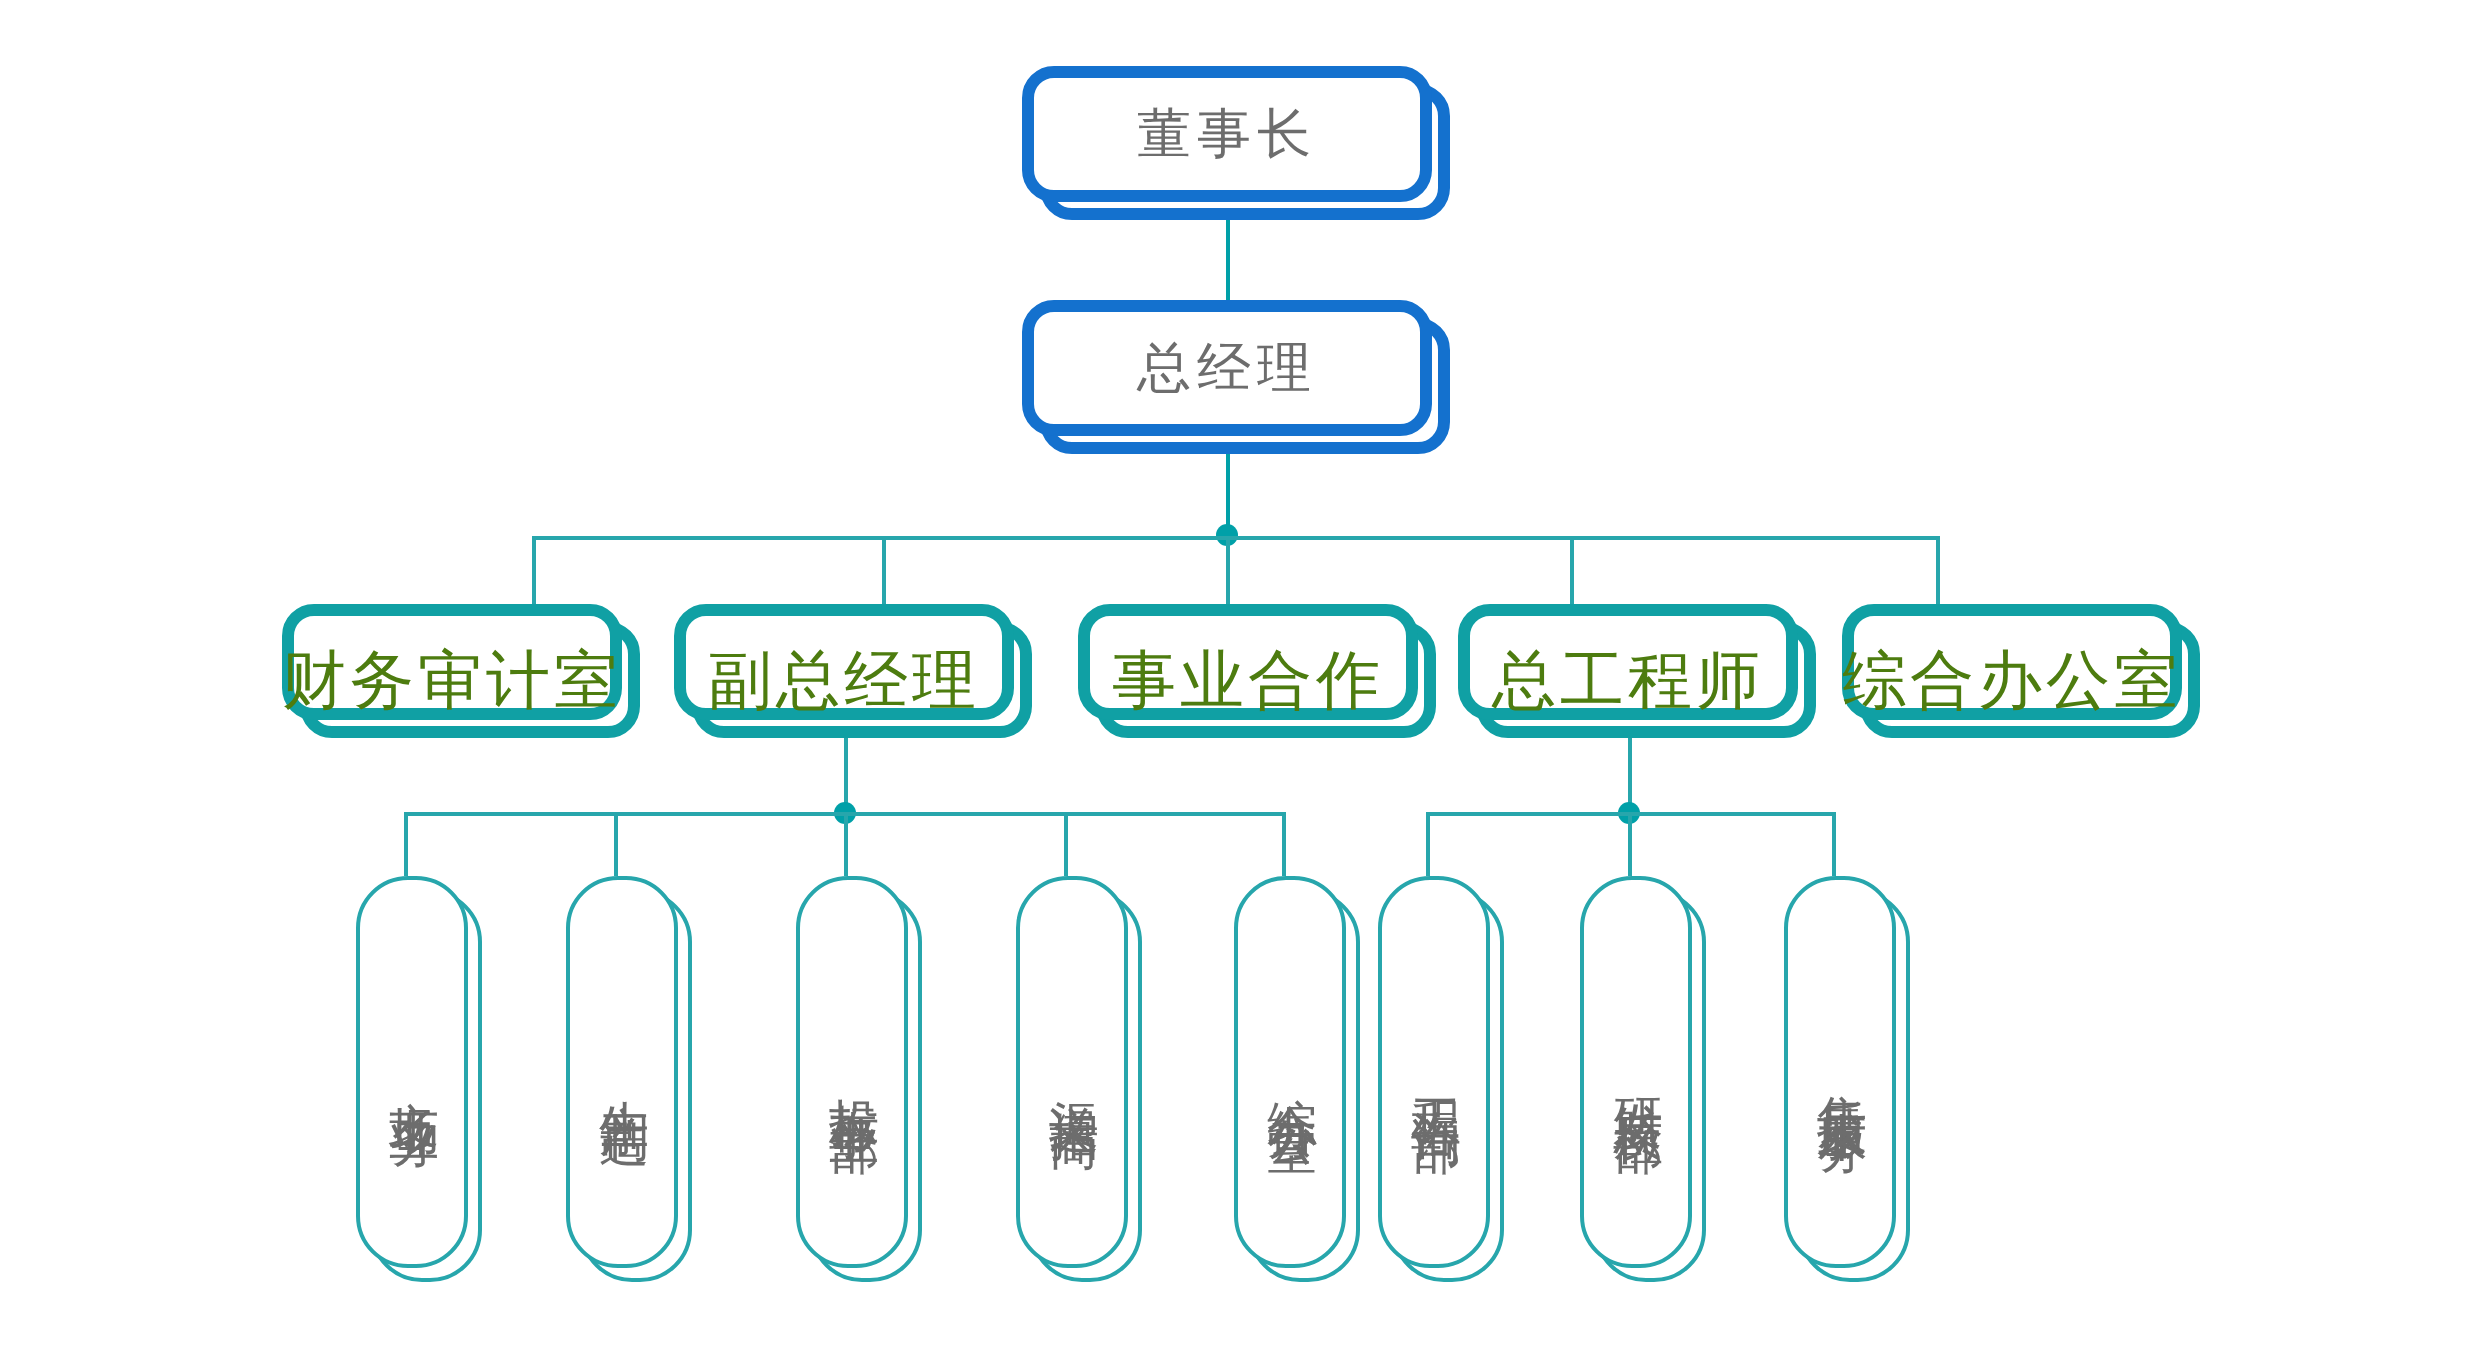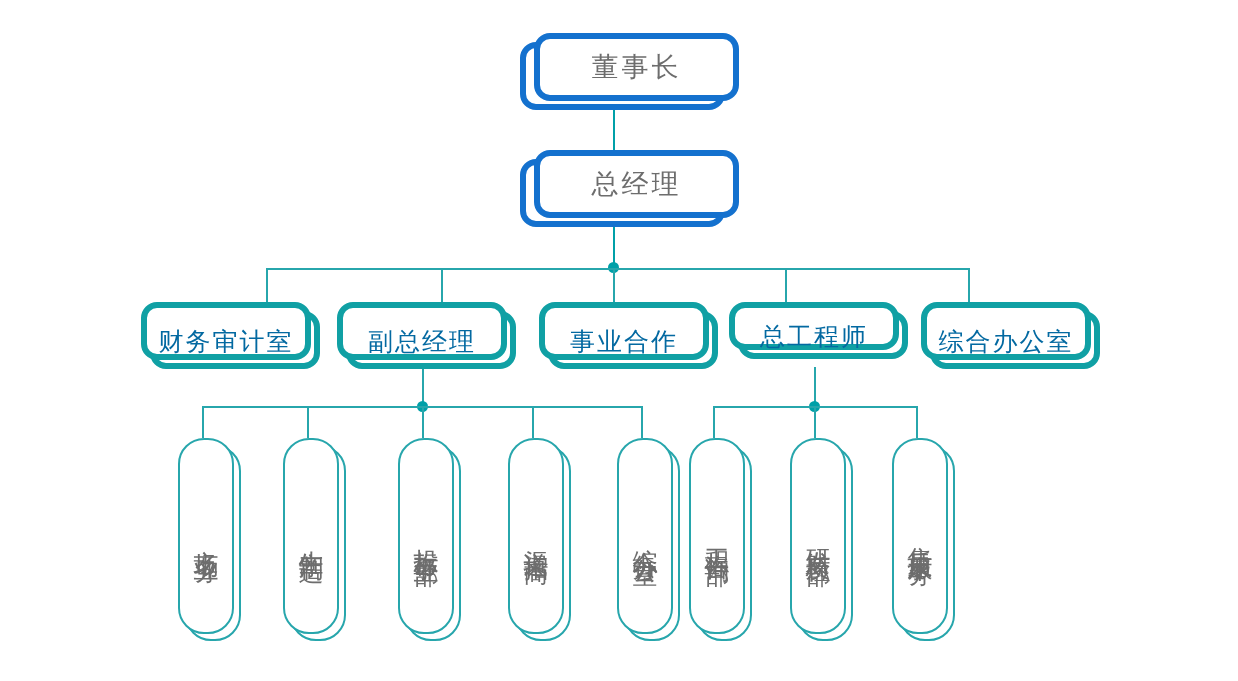--- a/index.html
+++ b/index.html
@@ -64,41 +64,40 @@
   }
 
   
   .node.blue .shadow {
     border: 6px solid #1471CE;
     border-radius: 16px;
   }
   .node.blue .face {
     border: 6px solid #1471CE;
     border-radius: 16px;
-    margin-left: 23px;
   }
   .node.blue .label {
     color: #6d6d6d;
     font-size: 27px;
     letter-spacing: 3px;
     white-space: nowrap;
   }
 
   
   .node.teal .shadow {
     border: 6px solid #10A0A4;
     border-radius: 16px;
   }
   .node.teal .face {
     border: 6px solid #10A0A4;
     border-radius: 16px;
   }
   .node.teal .label {
-    color: #0369a1;
-    font-size: 25px;
+    color: #4d7c0f;
+    font-size: 32px;
     letter-spacing: 2px;
     white-space: nowrap;
     margin-top: 20px;
   }
 
   
   .node.vert {
     width: 56px;
   }
   .node.vert .shadow {
@@ -197,21 +196,21 @@
     </div>
   </div>
 
   <div class="node teal" style="left:539px; top:302px; width:170px; height:58px;">
     <div class="shadow"></div>
     <div class="face">
       <span class="label">事业合作</span>
     </div>
   </div>
 
-  <div class="node teal" style="left:729px; top:302px; width:170px; height:48px;">
+  <div class="node teal" style="left:729px; top:302px; width:170px; height:58px;">
     <div class="shadow"></div>
     <div class="face">
       <span class="label">总工程师</span>
     </div>
   </div>
 
   <div class="node teal" style="left:921px; top:302px; width:170px; height:58px;">
     <div class="shadow"></div>
     <div class="face">
       <span class="label">综合办公室</span>

